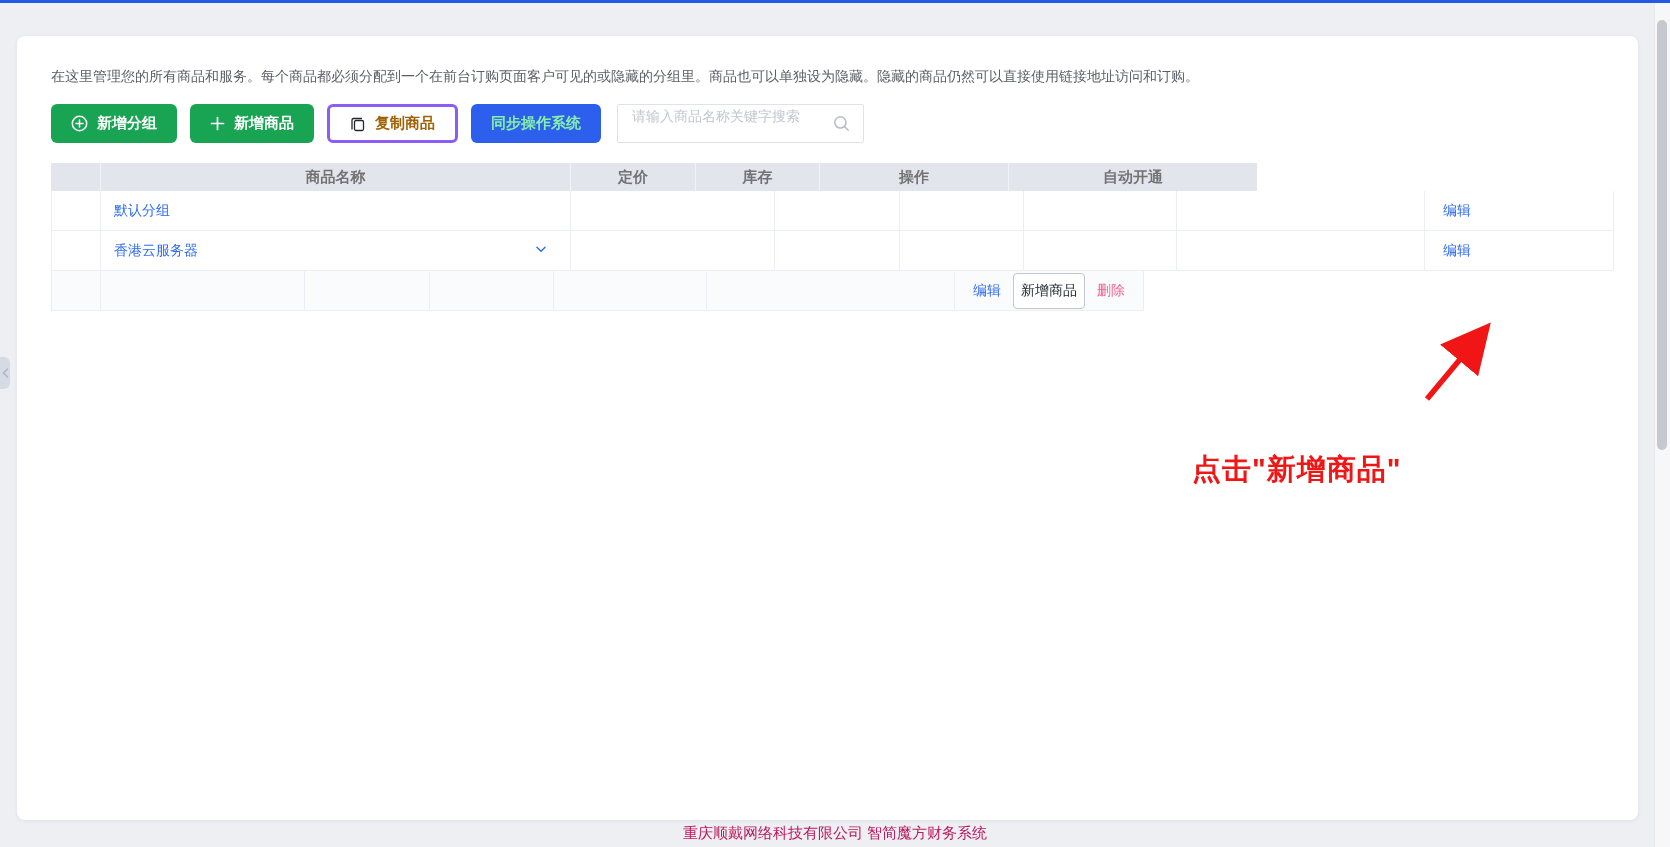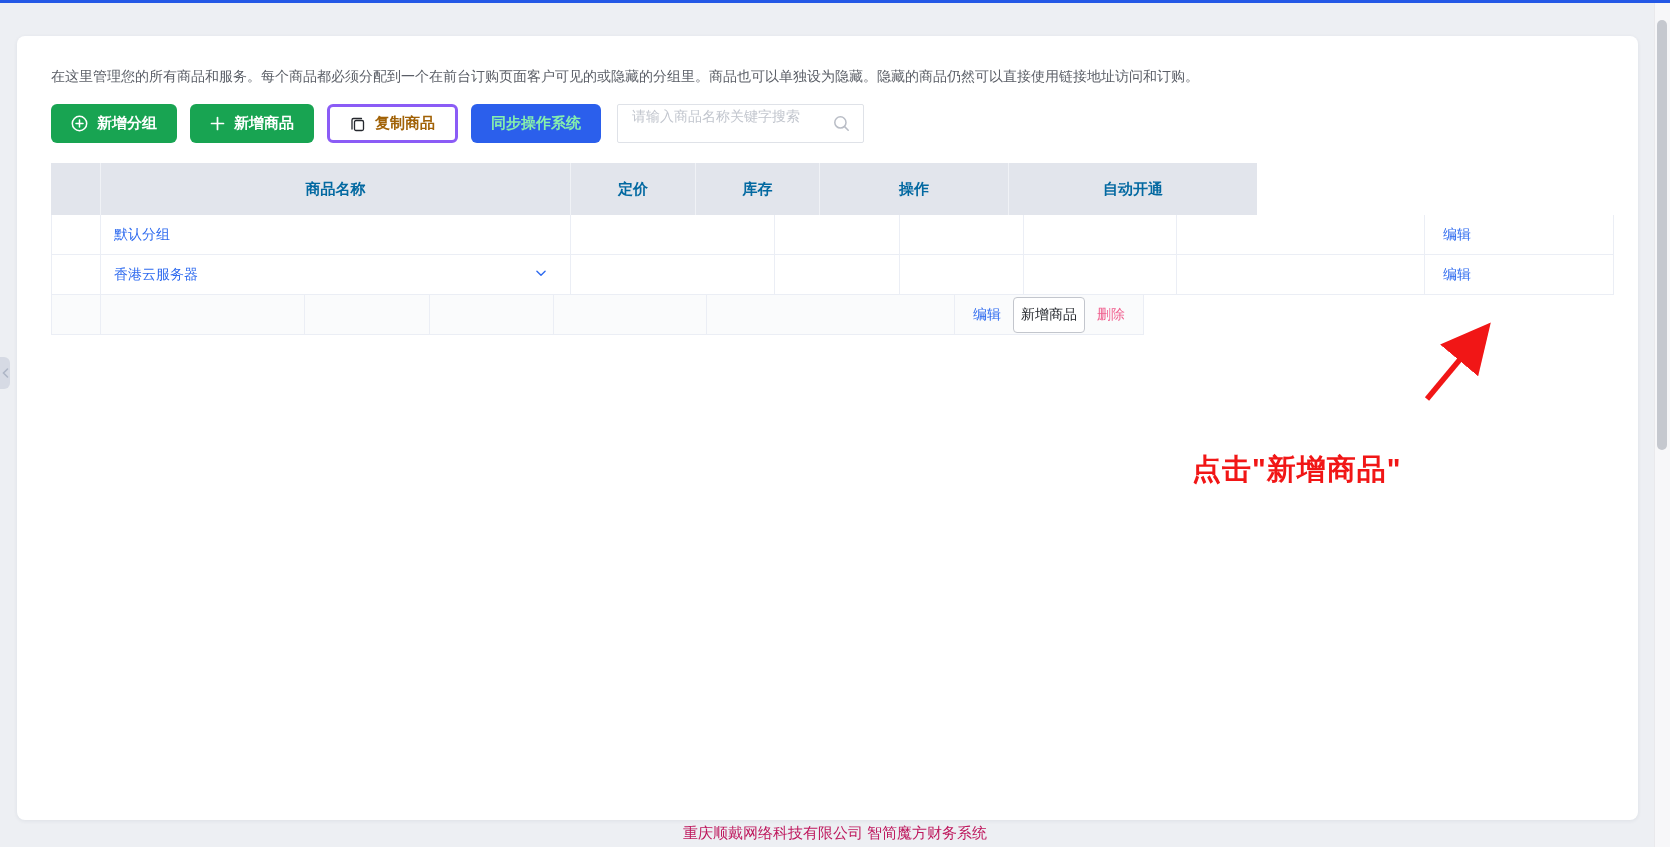--- a/index.html
+++ b/index.html
@@ -30,22 +30,22 @@
   .search input{
     width:247px;height:39px;box-sizing:border-box;border:1px solid #dfe2e8;border-radius:2px;
     padding:0 42px 16px 14px;font-size:14px;color:#737373;font-family:inherit;background:#fff;outline:none;
   }
   .search input::placeholder{color:#c2c6ce}
   .search .mag{position:absolute;right:14px;top:11px}
 
   .table{position:absolute;left:34px;top:127px;width:1563px;font-size:14px}
   .tr{display:flex}
   .th{
-    background:#e2e5ec;height:52px;box-sizing:border-box;display:flex;align-items:center;justify-content:center;
-    font-size:15px;font-weight:bold;color:#0369a1;border-right:1px solid #f0f2f6;
+    background:#e2e5ec;height:28px;box-sizing:border-box;display:flex;align-items:center;justify-content:center;
+    font-size:15px;font-weight:bold;color:#737373;border-right:1px solid #f0f2f6;
   }
   .th:last-child{border-right:none}
   .td{
     height:40px;box-sizing:border-box;display:flex;align-items:center;
     border-bottom:1px solid #ebeef5;border-right:1px solid #ebeef5;
     font-size:14px;color:#303133;background:#fff;
   }
   .tr .td:first-child{border-left:1px solid #ebeef5}
   .tr.alt .td{background:#fafbfc}
   .c0{width:50px}.c1{width:470px}.c2{width:204px}.c3{width:125px}.c4{width:124px}

